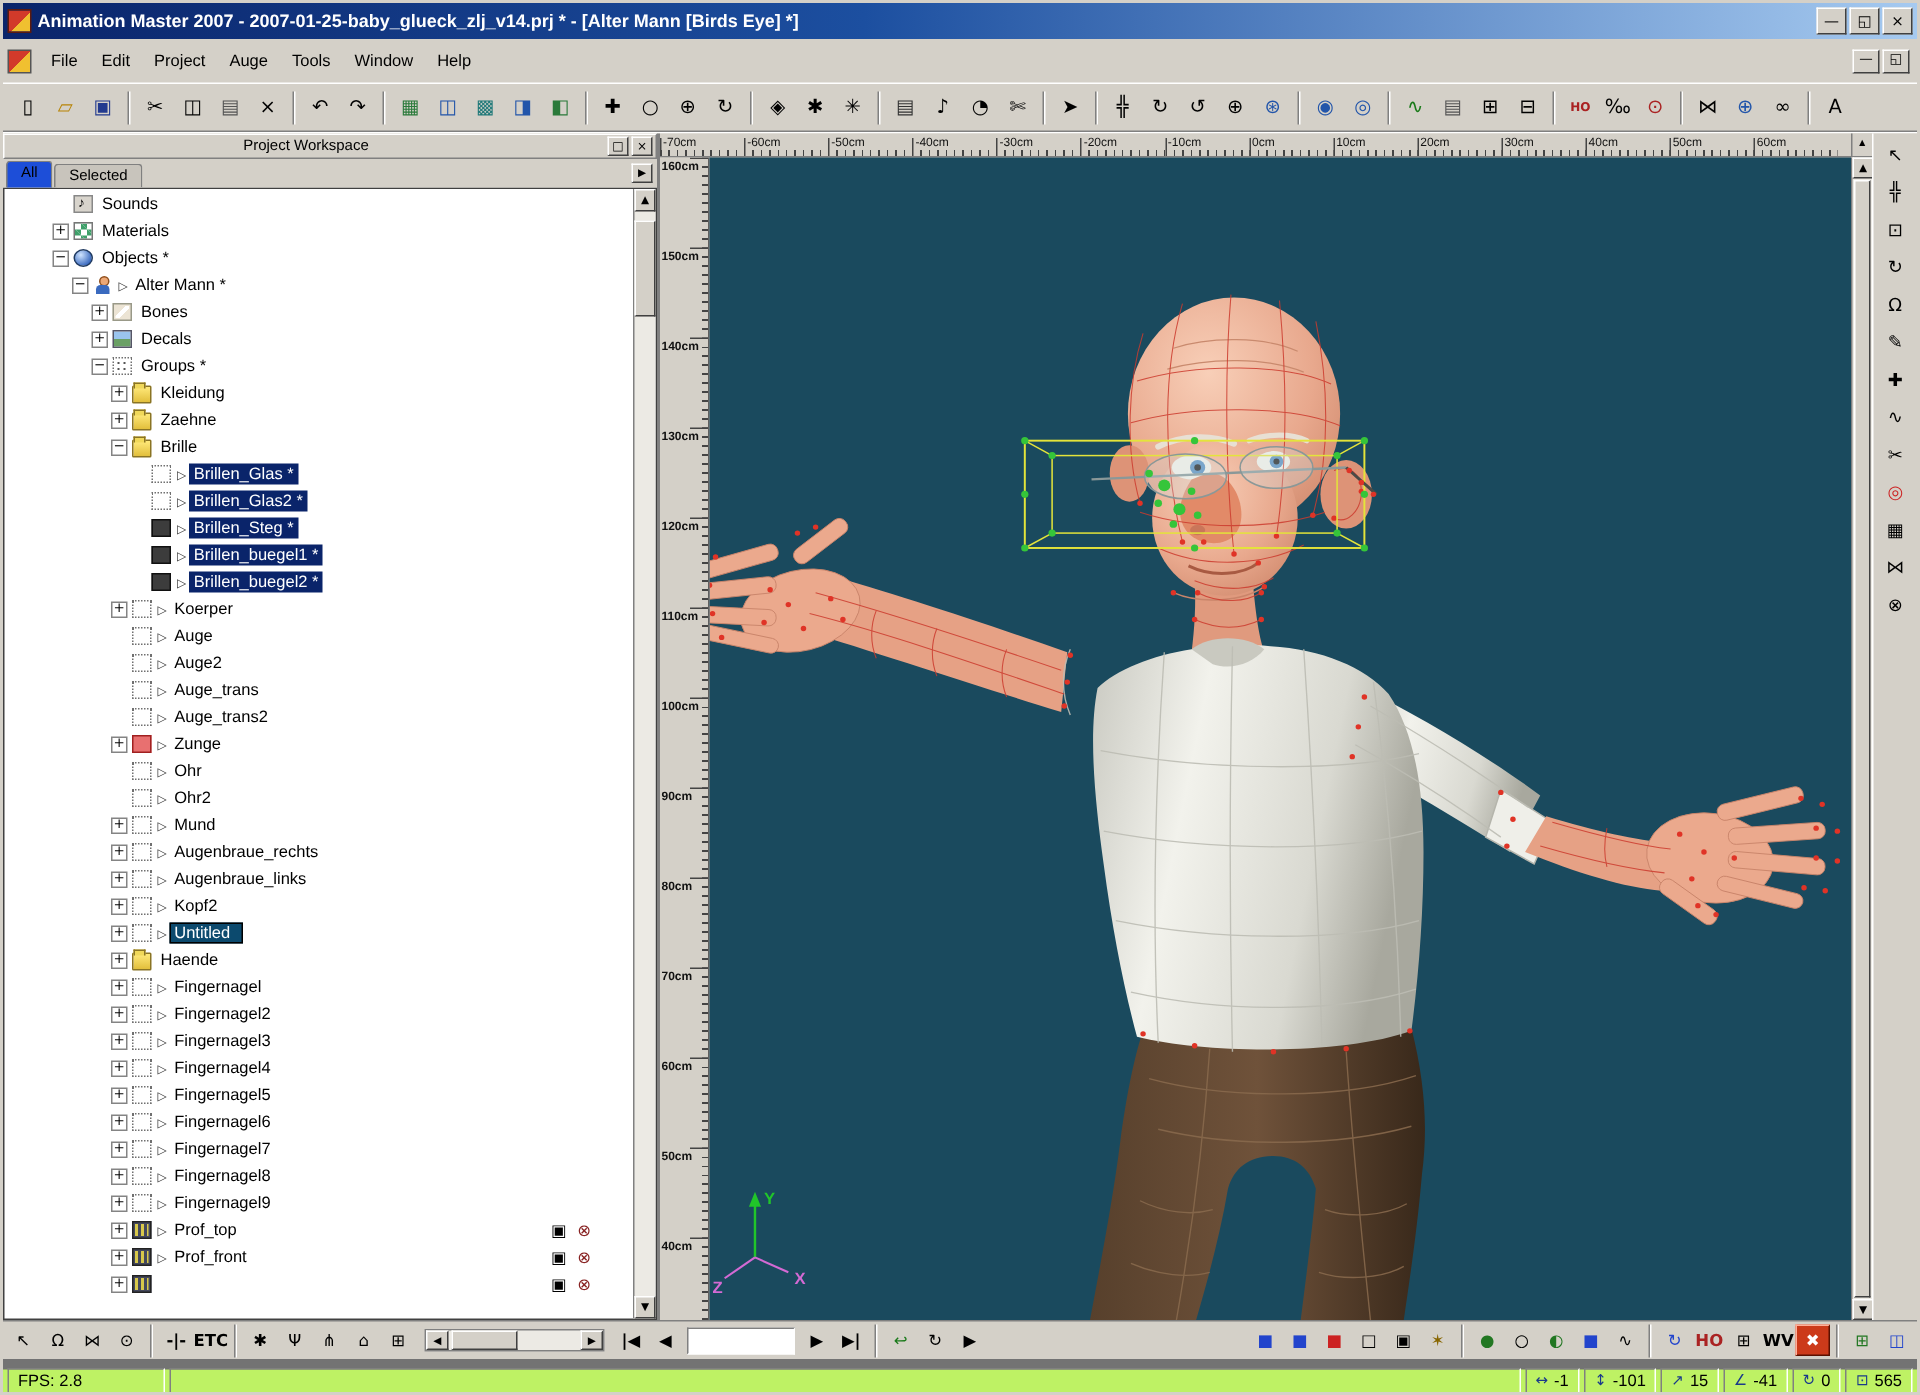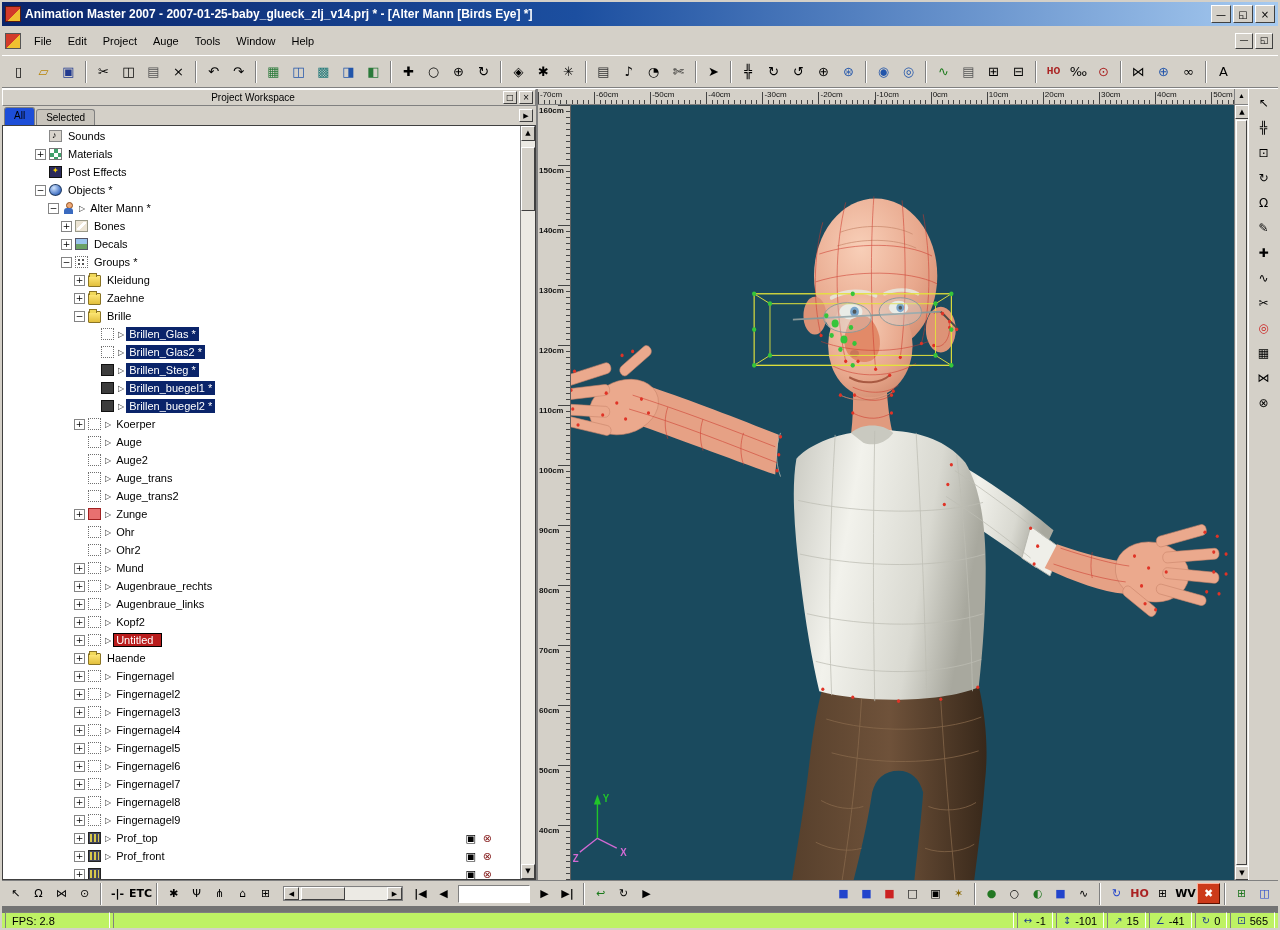--- a/index.html
+++ b/index.html
@@ -27,38 +27,38 @@
   .tbtn .g{ font-size:13px; line-height:1; }
   .tbtn.small .g{ font-size:8px; font-weight:bold; }
   .tbtn.wide{ width:32px; }
   .tbtn.redbtn{ background:#cc3a1a; border-color:#ffb09a #5a1000 #5a1000 #ffb09a; }
   .tsep{ width:2px; height:22px; flex:none; border-left:1px solid #808080; border-right:1px solid #fff; margin:0 4px; }
 
   
   .content{ flex:1; display:flex; min-height:0; border-top:1px solid #fff; }
 
   
-  .left-panel{ width:536px; flex:none; display:flex; flex-direction:column; background:#d4d0c8; border-right:2px solid #808080; }
+  .left-panel{ width:438px; flex:none; display:flex; flex-direction:column; background:#d4d0c8; border-right:2px solid #808080; }
   .panel-header{ height:17px; flex:none; display:flex; align-items:center; border:1px solid; border-color:#fff #808080 #808080 #fff; background:#d4d0c8; padding:0 2px; }
   .panel-title{ flex:1; text-align:center; font-size:10px; }
   .phdr-btn{ width:14px; height:13px; background:#d4d0c8; border:1px solid; border-color:#fff #404040 #404040 #fff; font-size:8px; line-height:10px; text-align:center; margin-left:2px; }
   .tabs{ height:19px; flex:none; display:flex; align-items:flex-end; padding-left:2px; position:relative; background:#d4d0c8; }
   .tab{ border:1px solid #808080; border-bottom:none; border-radius:3px 3px 0 0; padding:2px 9px 2px 9px; font-size:10px; background:#c8c4bc; margin-right:1px; height:16px; }
   .tab.active{ background:#1d4ed8; height:18px; z-index:2; }
   .tab-more{ position:absolute; right:3px; bottom:3px; width:14px; height:13px; background:#d4d0c8; border:1px solid; border-color:#fff #404040 #404040 #fff; font-size:7px; text-align:center; line-height:11px; }
   .tree-wrap{ flex:1; display:flex; min-height:0; border:1px solid #404040; background:#fff; }
   .tree{ flex:1; overflow:hidden; padding-top:1px;padding-left:18px; }
   .trow{ height:18px; display:flex; align-items:center; white-space:nowrap; }
   .trow.d0{ padding-left:14px; } .trow.d1{ padding-left:27px; } .trow.d2{ padding-left:40px; }
   .trow.d3{ padding-left:53px; } .trow.d4{ padding-left:66px; }
   .exp{ width:11px; height:11px; flex:none; border:1px solid #848484; background:#fff; font-size:9px; line-height:8px; text-align:center; margin-right:3px; }
   .arr{ font-size:8px; color:#333; margin:0 2px 0 1px; }
   .lbl{ padding:1px 3px; }
   .trow.sel .lbl{ background:#0a246a; color:#fff; }
-  .trow.editing .lbl{ background:#b91c1c; color:#fff; border:1px solid #000; padding:0 8px 0 2px; }
+  .trow.editing .lbl{ background:#0c4a6e; color:#fff; border:1px solid #000; padding:0 8px 0 2px; }
   .badges{ margin-left:auto; margin-right:28px; display:flex; gap:7px; font-size:11px; font-family:"DejaVu Sans"; }
 
   
   .ti{ width:13px; height:12px; flex:none; margin-right:3px; position:relative; display:inline-block; }
   .ti-folder{ background:linear-gradient(#ffe97a,#e2bf3c); border:1px solid #8a7424; border-radius:1px; margin-top:2px; }
   .ti-folder::before{ content:""; position:absolute; top:-3px; left:0; width:6px; height:3px; background:#f0d85a; border:1px solid #8a7424; border-bottom:none; }
   .ti-gwhite{ background:#fff; border:1px dotted #707070; }
   .ti-gdark{ background:#3c3c3c; border:1px solid #101010; }
   .ti-gred{ background:#e87070; border:1px solid #a02020; }
   .ti-sounds{ background:#d8d4cc; border:1px solid #888; }
@@ -404,27 +404,20 @@
             </div>
 
             <div class="trow d0">
               <span class="exp">+</span>
               <span class="ti ti-materials"></span>
 
               <span class="lbl">Materials</span>
 
             </div>
 
-            <div class="trow d0">
-              <span class="exp" style="visibility: hidden;"></span>
-              <span class="ti ti-posteffects"></span>
-
-              <span class="lbl">Post Effects</span>
-
-            </div>
 
             <div class="trow d0">
               <span class="exp">−</span>
               <span class="ti ti-objects"></span>
 
               <span class="lbl">Objects *</span>
 
             </div>
 
             <div class="trow d1">

